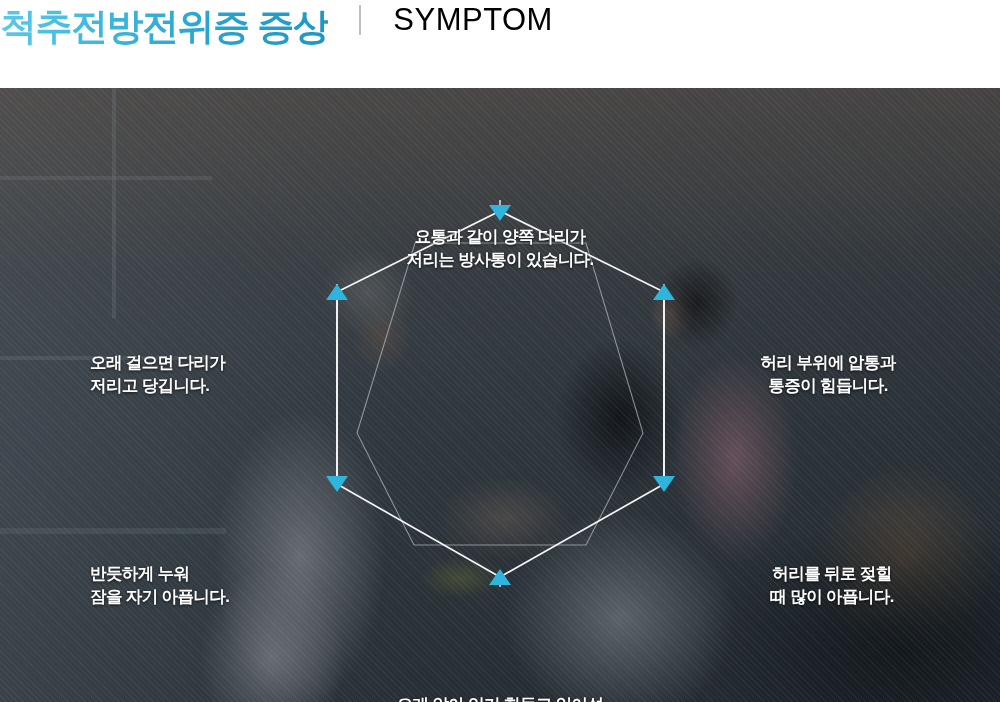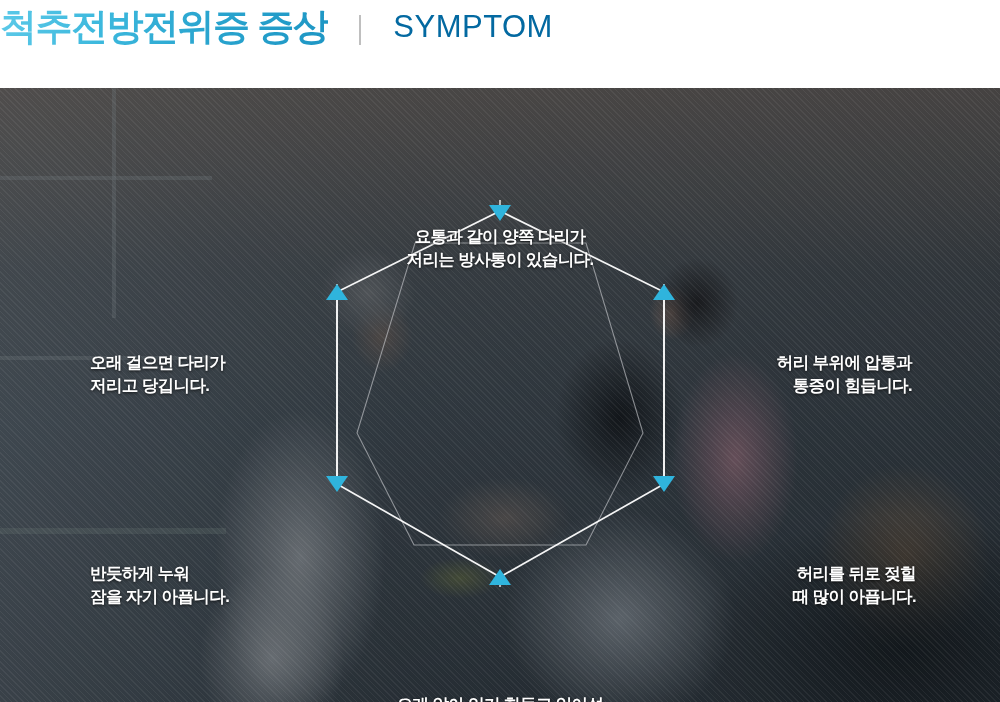--- a/index.html
+++ b/index.html
@@ -18,21 +18,21 @@
   }
 
   
   #header {
     position:absolute; left:0; top:0;
     width:1000px; height:88px;
     background:#ffffff;
   }
   #title-row {
     position:absolute; left:0px; top:2px;
-    display:flex; align-items:center;
+    display:flex; align-items:flex-start;
     white-space:nowrap;
     gap:24px;
   }
   #title-ko {
     font-size:37px;
     font-weight:bold;
     letter-spacing:-1.5px;
     background:linear-gradient(100deg,#5cc9e8 0%,#3cb8dd 32%,#2aa5cf 62%,#1e96c4 100%);
     -webkit-background-clip:text;
     background-clip:text;
@@ -43,21 +43,21 @@
     display:inline-block;
     width:2px; height:30px;
     background:#bfbfbf;
     margin:0 8px 0 7px;
     position:relative; top:3px;
   }
   #title-en {
     font-size:31px;
     font-weight:normal;
     letter-spacing:0.5px;
-    color:#0369a1;
+    color:#000000;
   }
 
   
   #stage {
     position:absolute; left:0; top:88px;
     width:1000px; height:614px;
     overflow:hidden;
     background:#3a4248;
   }
 
@@ -133,21 +133,21 @@
     font-size:16.5px;
     font-weight:bold;
     line-height:1.42;
     letter-spacing:-0.6px;
     text-shadow:0 1px 3px rgba(0,0,0,.75);
     white-space:nowrap;
   }
   .callout .ln { display:block; }
   .ta-c { text-align:center; }
   .ta-r { text-align:left; }
-  .ta-l { text-align:right; }
+  .ta-l { text-align:center;margin-left:36px; }
 
   #callout-top    { left:330px; top:137px;  width:340px; }
   #callout-lefttop{ left:90px;  top:263px;  width:240px; }
   #callout-righttop{left:672px; top:263px;  width:240px; }
   #callout-leftbot{ left:90px;  top:474px;  width:240px; }
   #callout-rightbot{left:676px; top:474px;  width:240px; }
   #callout-bottom { left:330px; top:605px;  width:340px; }
 </style>
 </head>
 <body>

